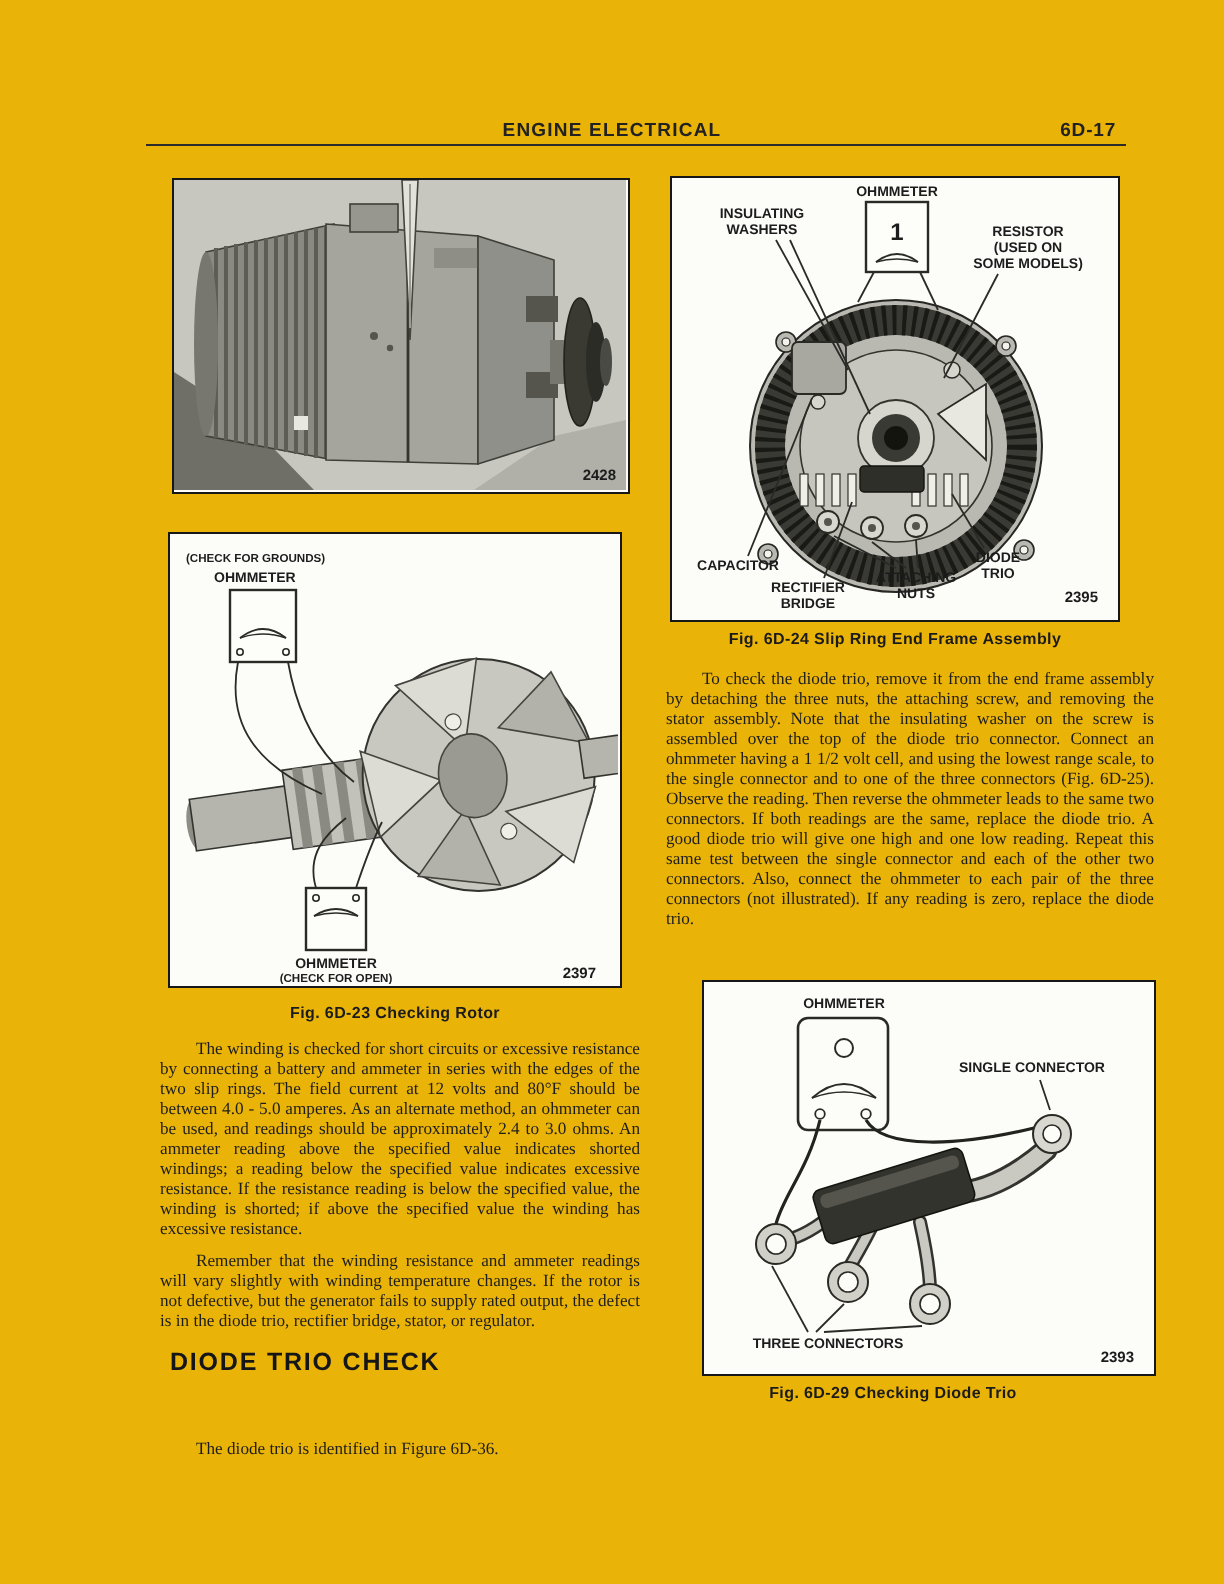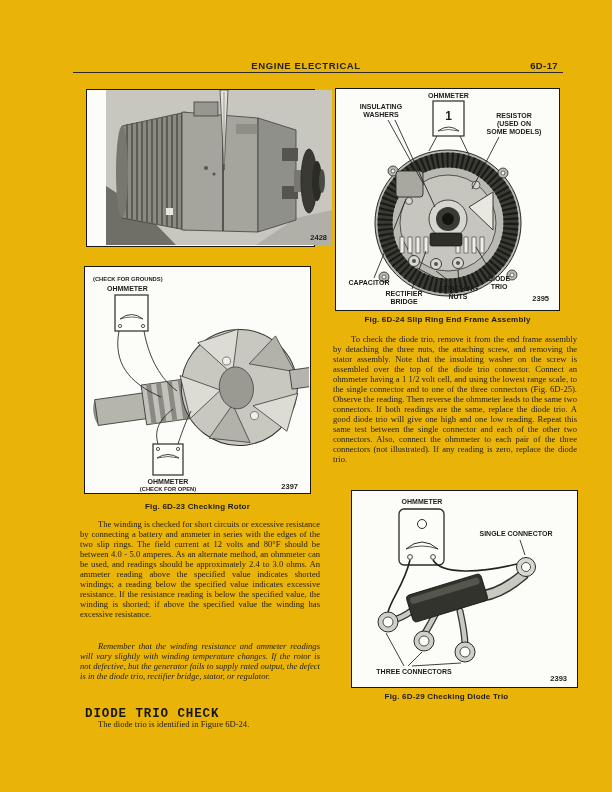--- a/index.html
+++ b/index.html
@@ -23,21 +23,21 @@
 </style>
 </head>
 <body>
 
 <div class="page">
 
   <div class="abs hdr-title" style="left:0;right:0;top:60px;">ENGINE ELECTRICAL</div>
   <div class="abs hdr-page" style="right:54px;top:60px;">6D-17</div>
   <div class="abs hdr-rule" style="left:73px;top:72px;width:490px;height:0;"></div>
 
-  <div class="abs figbox" style="left:86px;top:89px;width:229px;height:158px;padding-left:19px;">
+  <div class="abs figbox" style="left:86px;top:89px;width:229px;height:158px;">
     <svg viewBox="0 0 226 155" width="226" height="155">
       <rect width="226" height="155" fill="#c7c7c0"></rect>
       <polygon points="0,155 0,96 34,118 70,155" fill="#6f6f67"></polygon>
       <polygon points="226,155 150,155 190,128 226,120" fill="#b0b0a8"></polygon>
 
       <g>
         <polygon points="16,36 80,22 80,140 16,128" fill="#8a8a82" stroke="#3f3f39" stroke-width="0.8"></polygon>
         <path d="M21,34 V129 M26,33 V130 M31,32 V131 M36,31 V132 M41,30 V133 M46,29 V134 M51,28 V135 M56,27 V136 M61,26 V137 M66,25 V138 M71,24 V139 M76,23 V139" stroke="#5d5d55" stroke-width="2" fill="none"></path>
         <ellipse cx="16" cy="82" rx="6" ry="46" fill="#77776f"></ellipse>
       </g>
@@ -211,26 +211,26 @@
       <text x="22" y="24" class="lbl">OHMMETER</text>
       <text x="83" y="217" text-anchor="middle" class="lbl">OHMMETER</text>
       <text x="83" y="224" text-anchor="middle" class="lbl-sm">(CHECK FOR OPEN)</text>
       <text x="213" y="222" text-anchor="end" class="photonum">2397</text>
     </svg>
   </div>
   <div class="abs caption" style="left:84px;top:502px;width:227px;">Fig. 6D-23 Checking Rotor</div>
 
   <div class="abs body-text" style="left:80px;top:519px;width:240px;">
     <p>The winding is checked for short circuits or excessive resistance by connecting a battery and ammeter in series with the edges of the two slip rings. The field current at 12 volts and 80°F should be between 4.0 - 5.0 amperes. As an alternate method, an ohmmeter can be used, and readings should be approximately 2.4 to 3.0 ohms. An ammeter reading above the specified value indicates shorted windings; a reading below the specified value indicates excessive resistance. If the resistance reading is below the specified value, the winding is shorted; if above the specified value the winding has excessive resistance.</p>
-    <p style="margin-top:22px;font-style:italic;">Remember that the winding resistance and ammeter readings will vary slightly with winding temperature changes. If the rotor is not defective, but the generator fails to supply rated output, the defect is in the diode trio, rectifier bridge, stator, or regulator.</p>
-  </div>
-
-  <div class="abs sec-heading" style="left:85px;top:707px;font-family:Liberation Mono, monospace;">DIODE TRIO CHECK</div>
+    <p style="margin-top:6px;">Remember that the winding resistance and ammeter readings will vary slightly with winding temperature changes. If the rotor is not defective, but the generator fails to supply rated output, the defect is in the diode trio, rectifier bridge, stator, or regulator.</p>
+  </div>
+
+  <div class="abs sec-heading" style="left:85px;top:674px;">DIODE TRIO CHECK</div>
   <div class="abs body-text" style="left:80px;top:719px;width:240px;">
-    <p>The diode trio is identified in Figure 6D-24.</p>
+    <p>The diode trio is identified in Figure 6D-36.</p>
   </div>
 
   <div class="abs figbox" style="left:351px;top:490px;width:227px;height:198px;">
     <svg viewBox="0 0 224 195" width="224" height="195">
 
       <g>
         <rect x="47" y="18" width="45" height="56" rx="5" fill="#fcfcf9" stroke="#2a2a25" stroke-width="1.3"></rect>
         <circle cx="70" cy="33" r="4.5" fill="none" stroke="#2a2a25" stroke-width="1"></circle>
         <path d="M54,58 Q70,44 86,58" class="ink" stroke-width="1"></path>
         <path d="M54,58 Q70,52 86,58" class="ink" stroke-width="0.8"></path>

